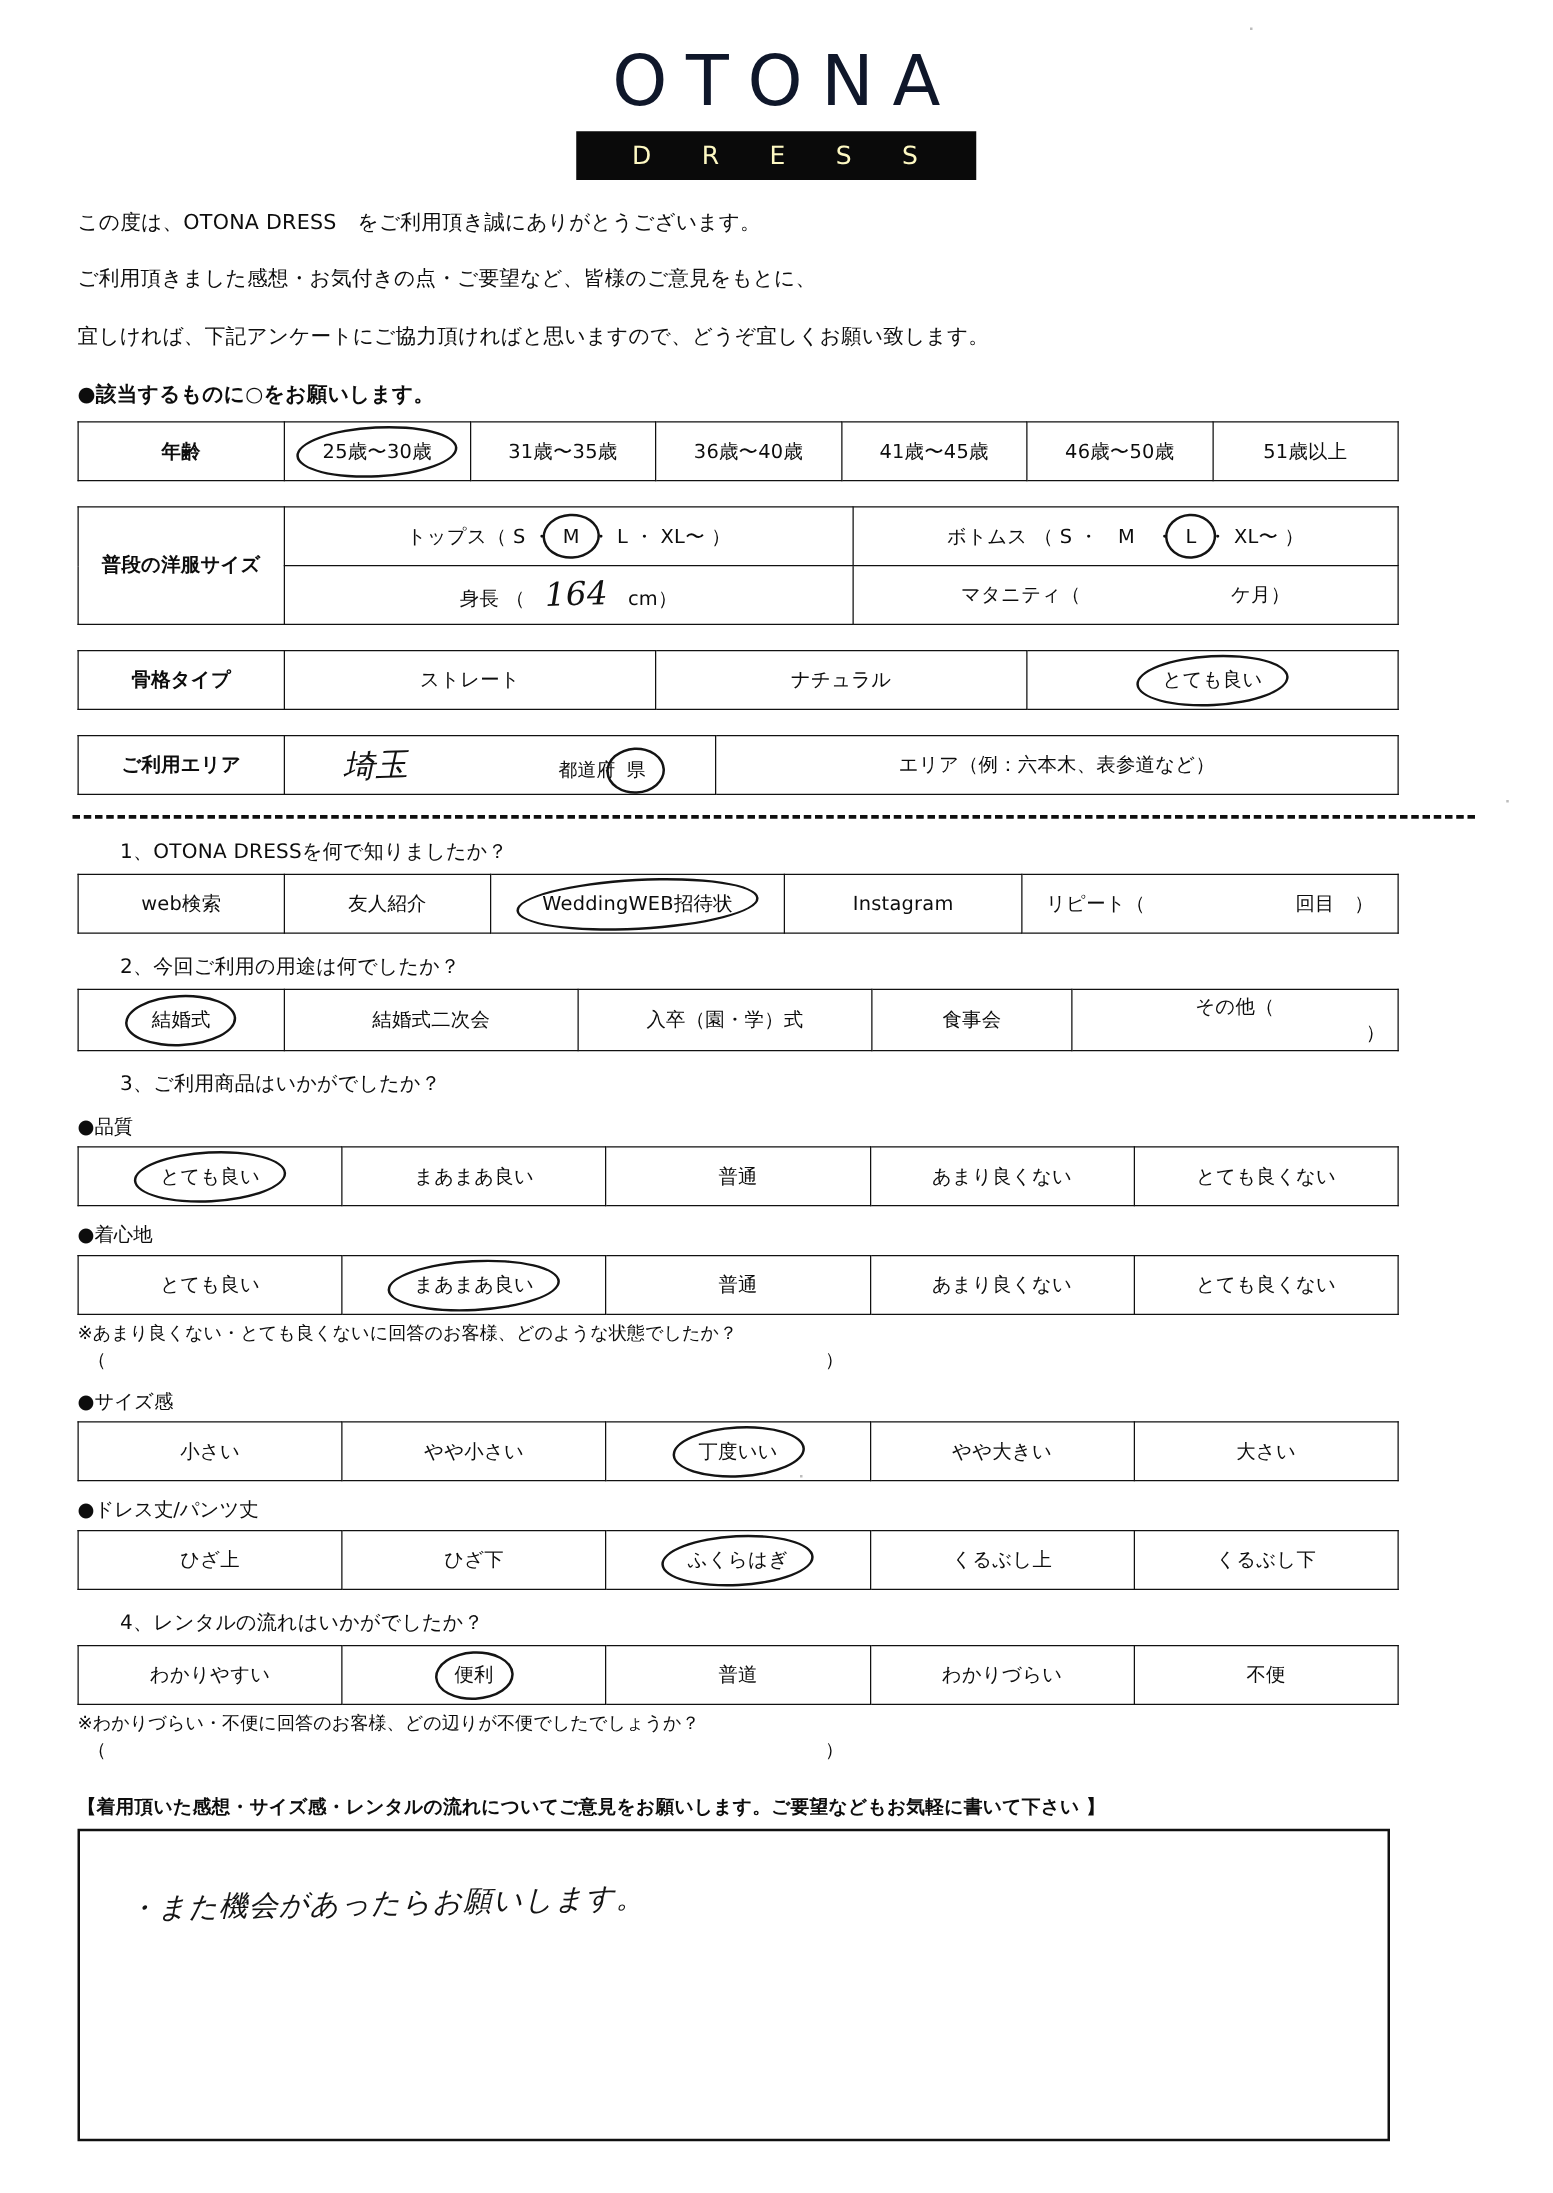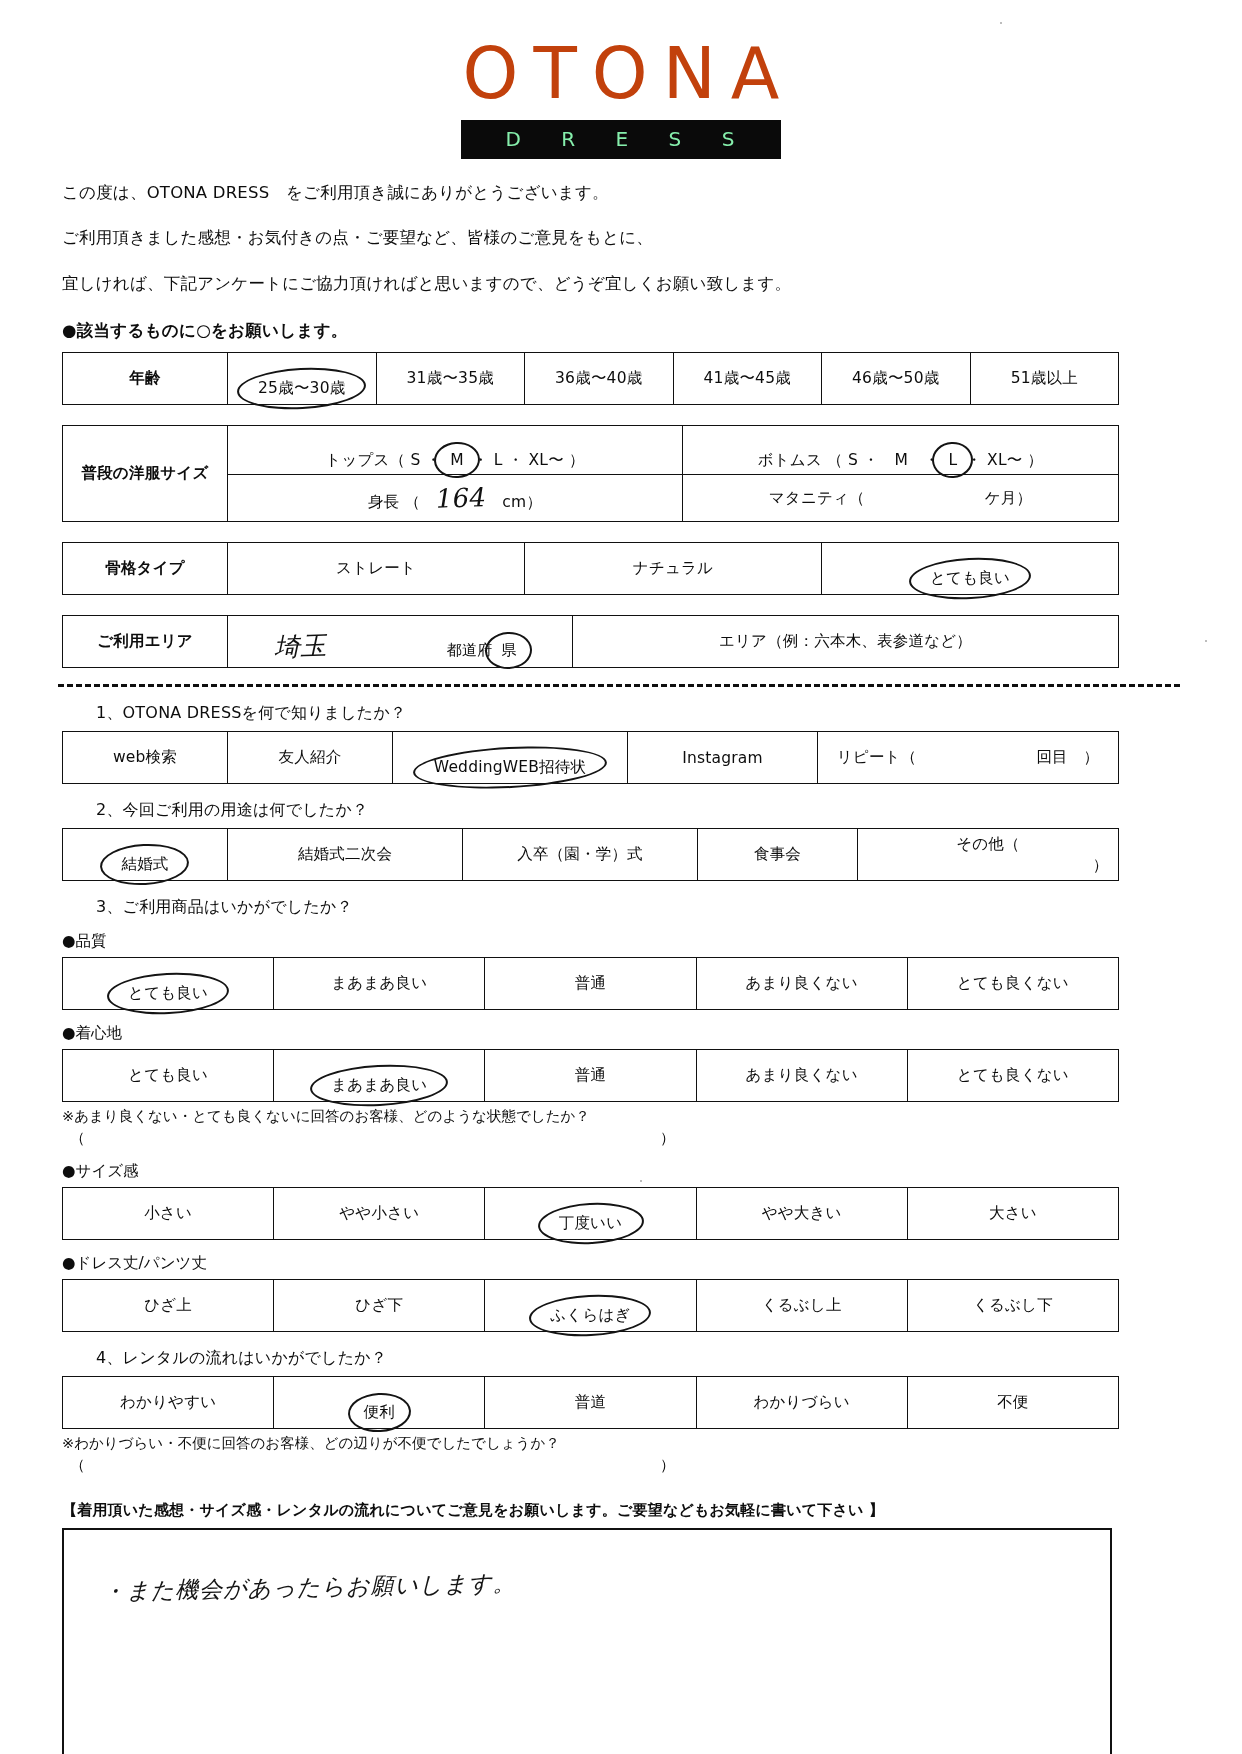--- a/index.html
+++ b/index.html
@@ -8,25 +8,25 @@
     font-family:"DejaVu Sans","Liberation Sans",sans-serif;
     color:#0d0d0d;
     -webkit-font-smoothing:none;
   }
   .page { position:relative; width:1242px; height:1754px; padding:0; box-sizing:border-box; }
 
   
   .logo-wrap { width:100%; text-align:center; padding-top:38px; }
   .logo-otona {
     font-family:"DejaVu Sans","Liberation Sans",sans-serif;
-    font-size:71px; letter-spacing:15px; font-weight:400;
-    color:#c2410c; line-height:1; padding-left:15px;
+    font-size:56px; letter-spacing:15px; font-weight:400;
+    color:#0f172a; line-height:1; padding-left:15px;
   }
   .logo-bar {
-    display:inline-block; background:#0a0a0a; color:#86efac;
+    display:inline-block; background:#0a0a0a; color:#fef9c3;
     margin-top:11px; padding:9px 30px 10px 45px;
     font-size:20px; letter-spacing:17px; line-height:1;
   }
 
   
   .intro { margin:20px 0 0 62px; font-size:16.5px; line-height:1.72; letter-spacing:.2px; }
   .intro div { white-space:pre;margin-top:17px; }
 
   .section-head { margin:22px 0 10px 62px; font-size:16.5px; font-weight:bold; letter-spacing:.3px; }
   .qhead { margin:16px 0 7px 96px; font-size:16px; font-weight:normal; letter-spacing:.2px; }
@@ -43,21 +43,21 @@
   table.grid td {
     border:1.6px solid #111; height:40px;
     text-align:center; font-size:15.5px; position:relative;
     padding:3px 2px; letter-spacing:.2px;
   }
   td.lbl { font-weight:bold; font-size:15.5px; }
   td.lft { text-align:left; padding-left:10px; }
   .gap20 { height:20px; }
 
   
-  .circled { position:relative; display:inline-block; padding:2px 9px;margin-top:20px; }
+  .circled { position:relative; display:inline-block; padding:2px 9px; }
   .circled::after{
     content:""; position:absolute; left:-12px; top:-8px; right:-12px; bottom:-8px;
     border:2.1px solid #141414; border-radius:50%;
     transform:rotate(-3deg);
   }
   .circled.tight::after{ left:-7px; right:-7px; top:-7px; bottom:-7px; }
 
   
   .hand {
     font-family:"DejaVu Serif","Liberation Serif",serif;

